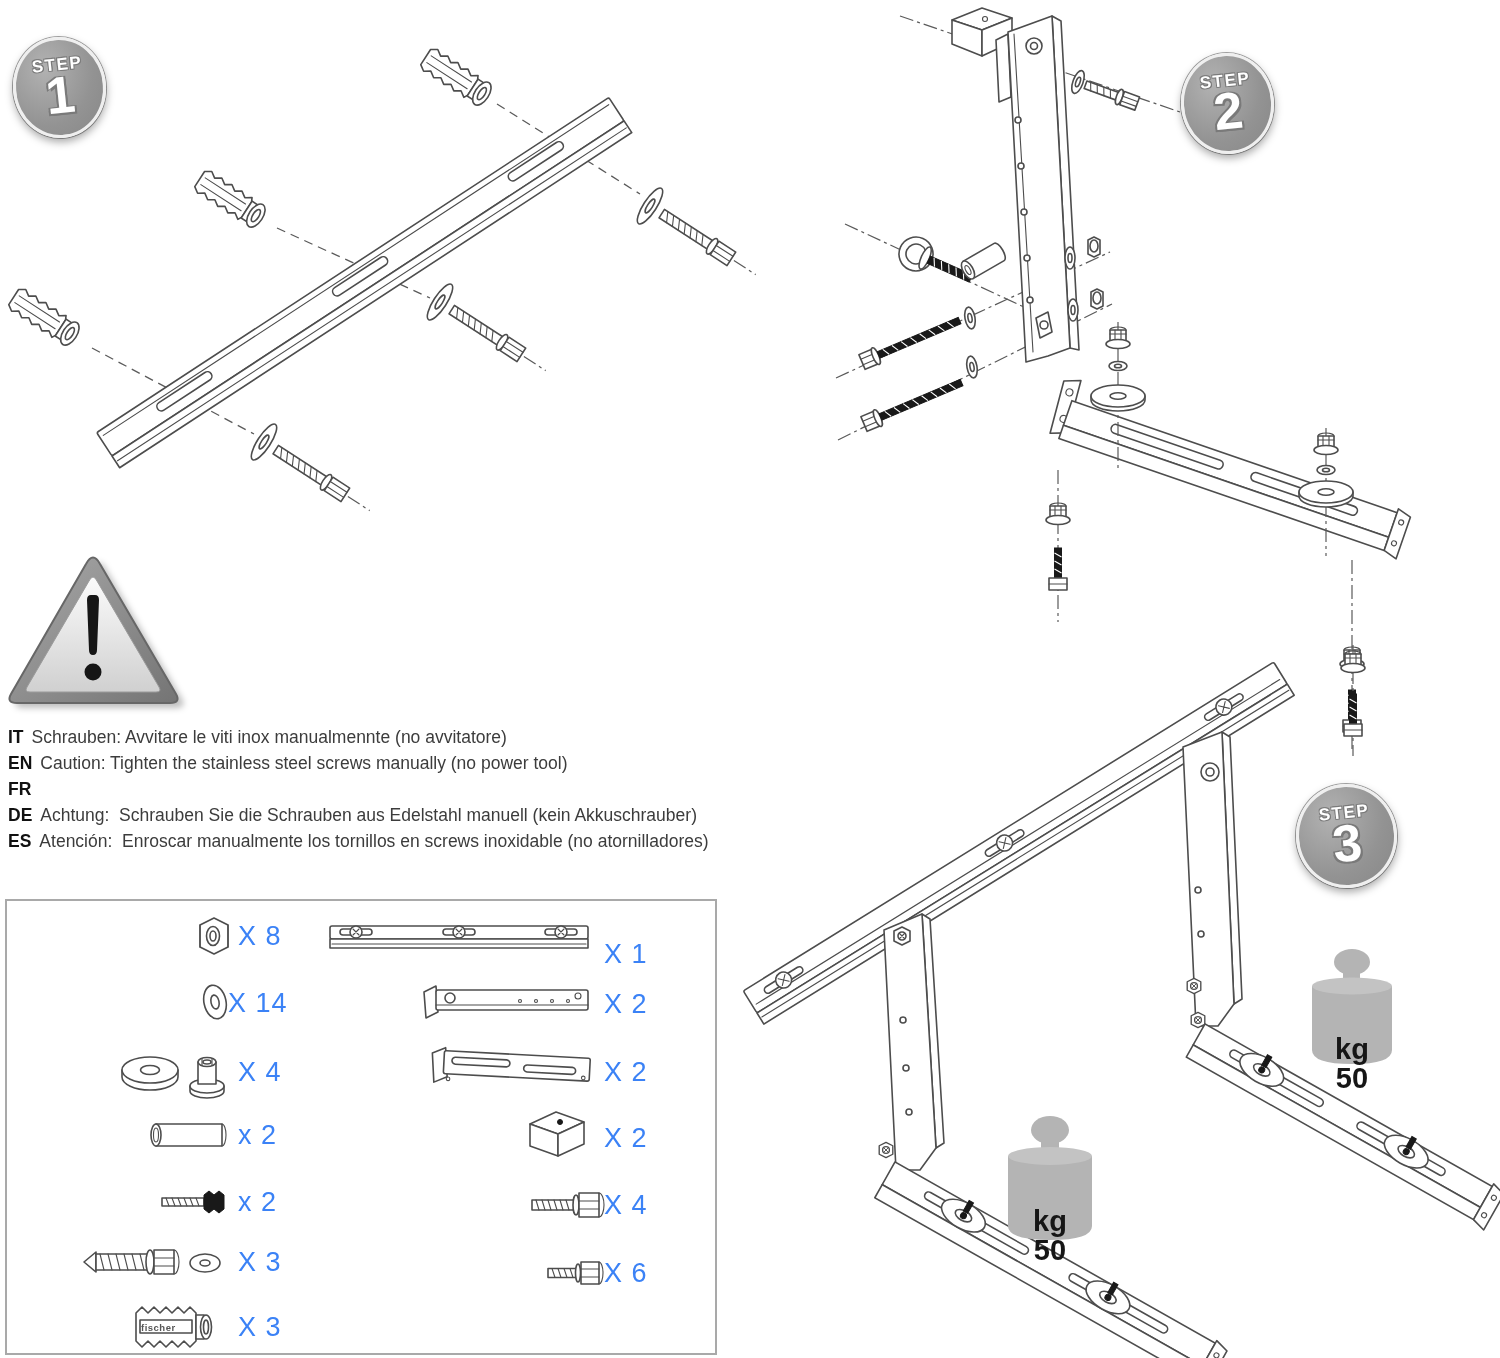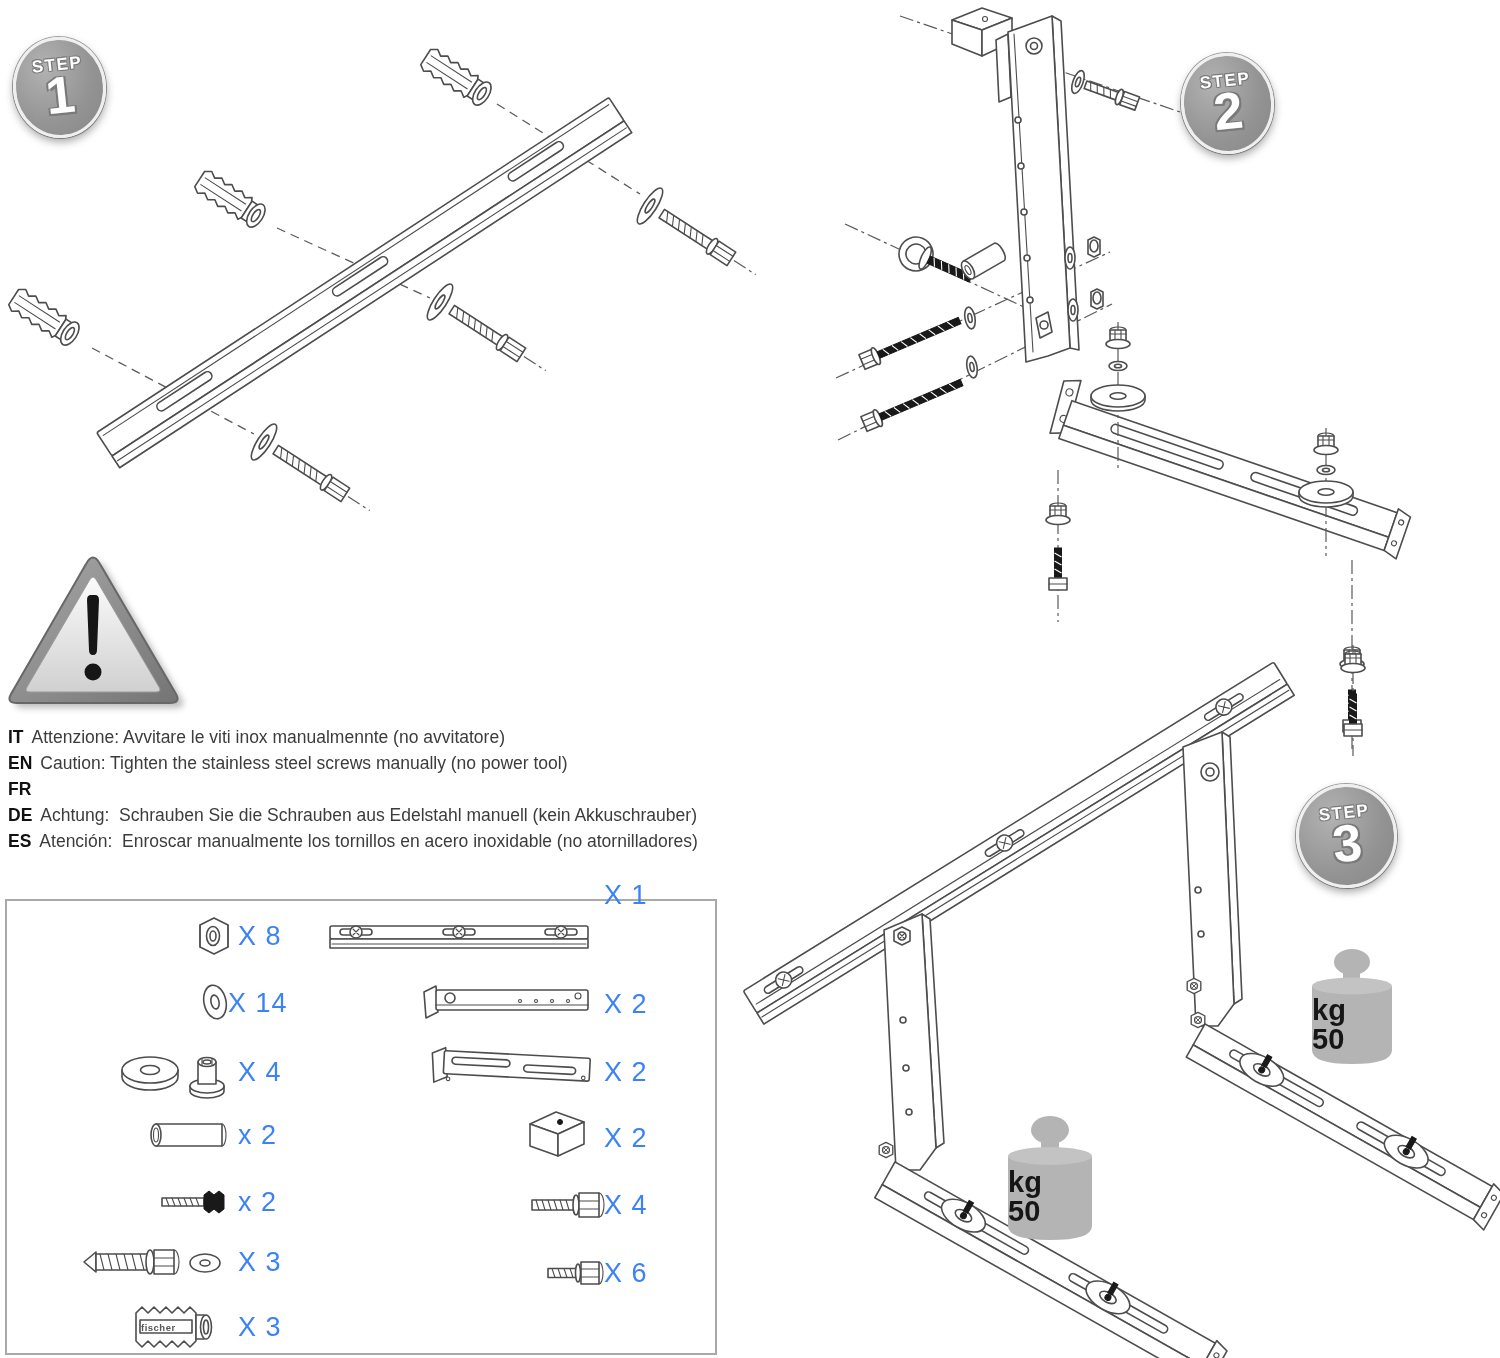--- a/index.html
+++ b/index.html
@@ -21,22 +21,22 @@
   .warnings{position:absolute;left:8px;top:727px;z-index:2;}
   .warn-line{display:flex;align-items:baseline;height:26px;font-size:17.5px;color:#3c3c3c;white-space:pre;text-align:center;}
   .warn-line .lang{font-weight:bold;color:#111;margin-right:8px;}
   
   .parts-box{position:absolute;left:5px;top:899px;width:708px;height:452px;
              border:2px solid #a9a9a9;background:transparent;z-index:0;}
   .qty{position:absolute;z-index:2;font-size:27px;color:#3b82f6;letter-spacing:1px;white-space:pre;}
   .brand{position:absolute;z-index:2;font-size:9.5px;font-weight:bold;color:#555;
          letter-spacing:.5px;text-align:right;width:26px;}
   
-  .wt{position:absolute;z-index:2;text-align:left;font-weight:bold;color:#161616;
-      font-size:29px;line-height:29px;}
+  .wt{position:absolute;z-index:2;text-align:center;font-weight:bold;color:#161616;
+      font-size:29px;line-height:29px;margin-top:39px;}
 </style>
 </head>
 <body>
 
 <div class="canvas">
 
 <svg class="art" width="1500" height="1358" viewBox="0 0 1500 1358">
   <defs>
     <linearGradient id="gTri" x1="0" y1="0" x2="1" y2="1">
       <stop offset="0" stop-color="#a9a9a9"></stop>
@@ -459,50 +459,50 @@
   <span class="num">2</span>
 </div>
 <div class="badge" style="left:1296px;top:784px;width:95px;height:98px;">
   <span class="word">STEP</span>
   <span class="num">3</span>
 </div>
 
 <div class="warnings">
   <div class="warn-line">
     <span class="lang">IT</span>
-    <span class="txt">Attenzione: Avvitare le viti inox manualmennte (no avvitatore)</span>
+    <span class="txt">Schrauben: Avvitare le viti inox manualmennte (no avvitatore)</span>
   </div>
   <div class="warn-line">
     <span class="lang">EN</span>
     <span class="txt">Caution: Tighten the stainless steel screws manually (no power tool)</span>
   </div>
   <div class="warn-line">
     <span class="lang">FR</span>
   </div>
   <div class="warn-line">
     <span class="lang">DE</span>
     <span class="txt">Achtung:  Schrauben Sie die Schrauben aus Edelstahl manuell (kein Akkuschrauber)</span>
   </div>
   <div class="warn-line">
     <span class="lang">ES</span>
-    <span class="txt">Atención:  Enroscar manualmente los tornillos en acero inoxidable (no atornilladores)</span>
+    <span class="txt">Atención:  Enroscar manualmente los tornillos en screws inoxidable (no atornilladores)</span>
   </div>
 </div>
 
 <div class="parts-box"></div>
 
 <span class="qty" style="left:238px;top:921px;">X 8</span>
 <span class="qty" style="left:228px;top:988px;">X 14</span>
 <span class="qty" style="left:238px;top:1057px;">X 4</span>
 <span class="qty" style="left:238px;top:1120px;">x 2</span>
 <span class="qty" style="left:238px;top:1187px;">x 2</span>
 <span class="qty" style="left:238px;top:1247px;">X 3</span>
 <span class="qty" style="left:238px;top:1312px;">X 3</span>
 
-<span class="qty" style="left:604px;top:880px;">X 1</span>
+<span class="qty" style="left:604px;top:939px;">X 1</span>
 <span class="qty" style="left:604px;top:989px;">X 2</span>
 <span class="qty" style="left:604px;top:1057px;">X 2</span>
 <span class="qty" style="left:604px;top:1123px;">X 2</span>
 <span class="qty" style="left:604px;top:1190px;">X 4</span>
 <span class="qty" style="left:604px;top:1258px;">X 6</span>
 
 <span class="brand" style="left:141px;top:1322px;">fischer</span>
 
 <div class="wt" style="left:1008px;top:1168px;width:84px;">
   <div>kg</div>

